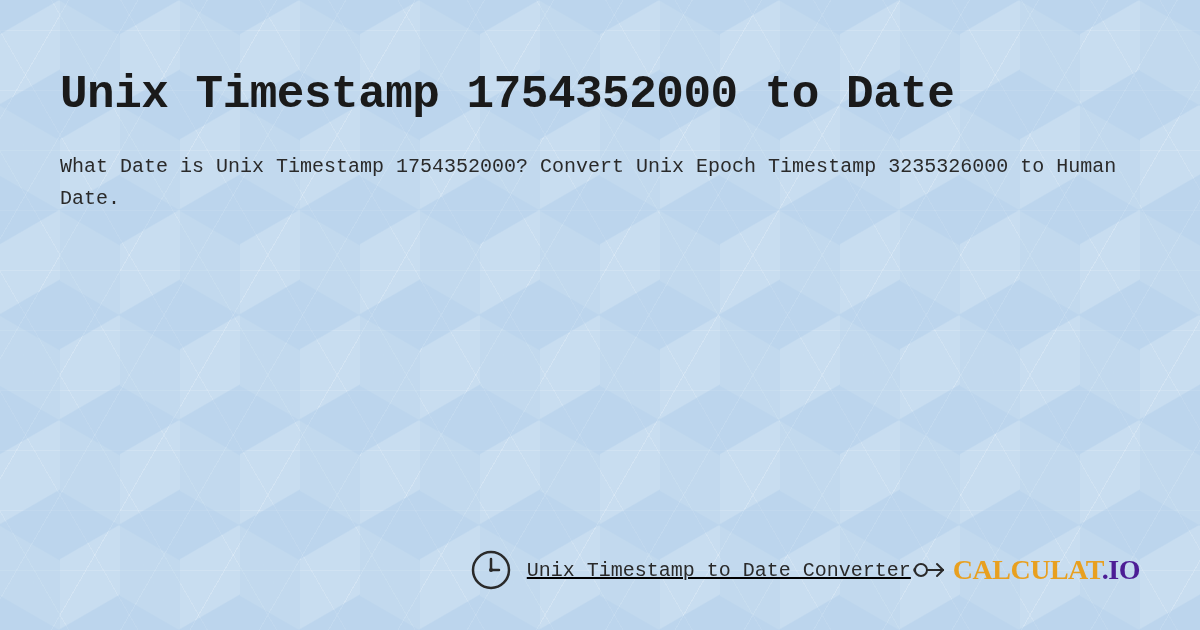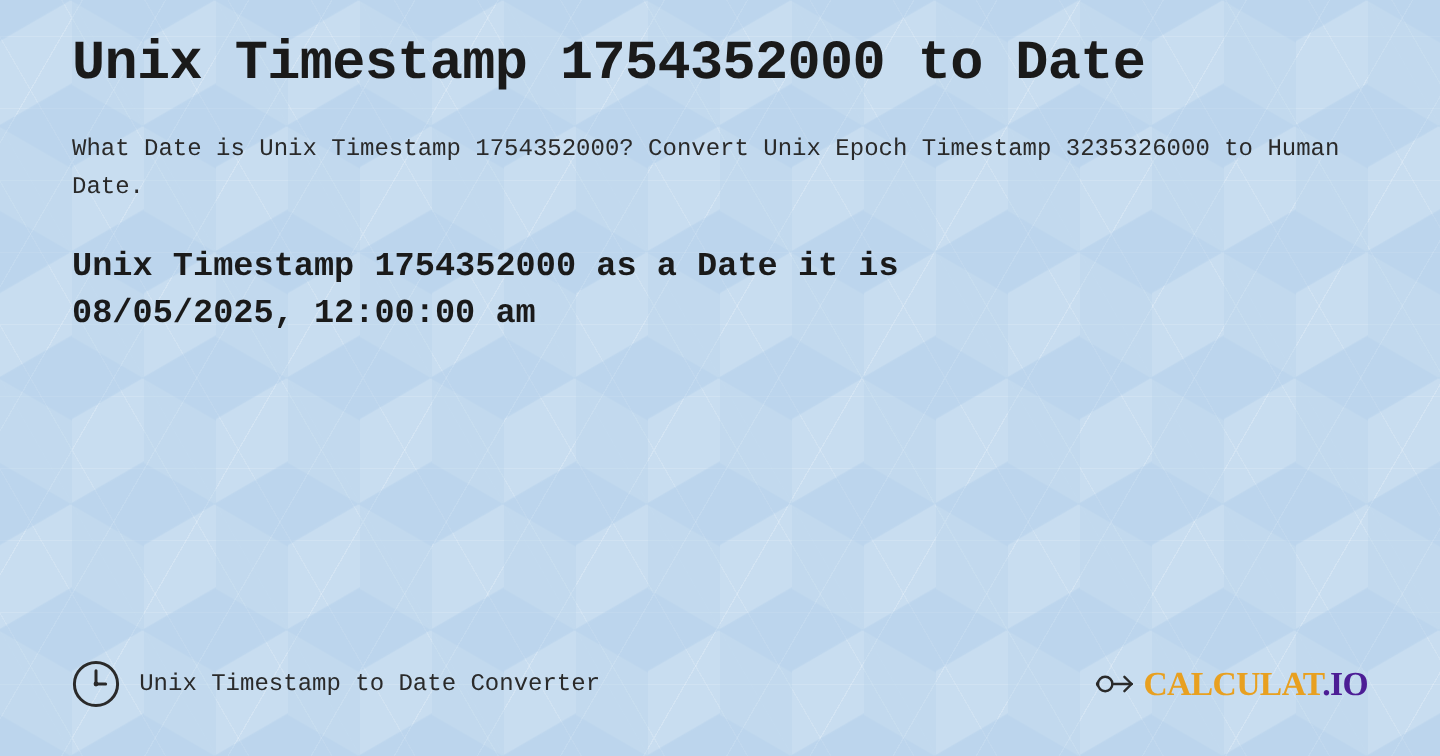--- a/index.html
+++ b/index.html
@@ -54,25 +54,26 @@
         linear-gradient(150deg, #a8c8e8 12%, transparent 12.5%, transparent 87%, #a8c8e8 87.5%, #a8c8e8),
         linear-gradient(60deg, #b8d4ec 25%, transparent 25.5%, transparent 75%, #b8d4ec 75%, #b8d4ec),
         linear-gradient(60deg, #b8d4ec 25%, transparent 25.5%, transparent 75%, #b8d4ec 75%, #b8d4ec);
       background-size: 120px 210px;
       background-position: 0 0, 0 0, 60px 105px, 60px 105px, 0 0, 60px 105px;
     }
 
     .content {
       position: relative;
       z-index: 1;
-      padding: 28px 60px 40px 60px;
+      padding: 70px 60px 40px 60px;
       height: 100%;
       display: flex;
       flex-direction: column;
       justify-content: space-between;
+      align-items: flex-end;
     }
 
     .main-title {
       font-size: 46px;
       font-weight: 900;
       color: #1a1a1a;
       letter-spacing: -0.5px;
       line-height: 1.1;
       margin-bottom: 30px;
     }
@@ -101,20 +102,21 @@
       align-items: center;
       justify-content: space-between;
       margin-top: auto;
       padding-top: 20px;
     }
 
     .footer-left {
       display: flex;
       align-items: center;
       gap: 16px;
+      text-decoration: underline;
     }
 
     .clock-icon {
       width: 40px;
       height: 40px;
       flex-shrink: 0;
     }
 
     .footer-label {
       font-size: 20px;
@@ -153,26 +155,20 @@
 <div class="bg-pattern"></div>
 
 <div class="content">
 
   <div>
     <h1 class="main-title">Unix Timestamp 1754352000 to Date</h1>
 
     <p class="description">What Date is Unix Timestamp 1754352000? Convert Unix Epoch Timestamp 3235326000 to Human Date.</p>
   </div>
 
-  <div class="result-section">
-    <div class="result-text">
-      <span>Unix Timestamp 1754352000 as a Date it is</span><br>
-      <span>08/05/2025, 12:00:00 am</span>
-    </div>
-  </div>
 
   <div class="footer">
     <div class="footer-left">
       <svg class="clock-icon" viewBox="0 0 40 40" fill="none" xmlns="http://www.w3.org/2000/svg">
         <circle cx="20" cy="20" r="18" stroke="#2a2a2a" stroke-width="2.5" fill="none"></circle>
         <line x1="20" y1="20" x2="20" y2="9" stroke="#2a2a2a" stroke-width="2.5" stroke-linecap="round"></line>
         <line x1="20" y1="20" x2="28" y2="20" stroke="#2a2a2a" stroke-width="2.5" stroke-linecap="round"></line>
         <circle cx="20" cy="20" r="2" fill="#2a2a2a"></circle>
       </svg>
       <span class="footer-label">Unix Timestamp to Date Converter</span>

